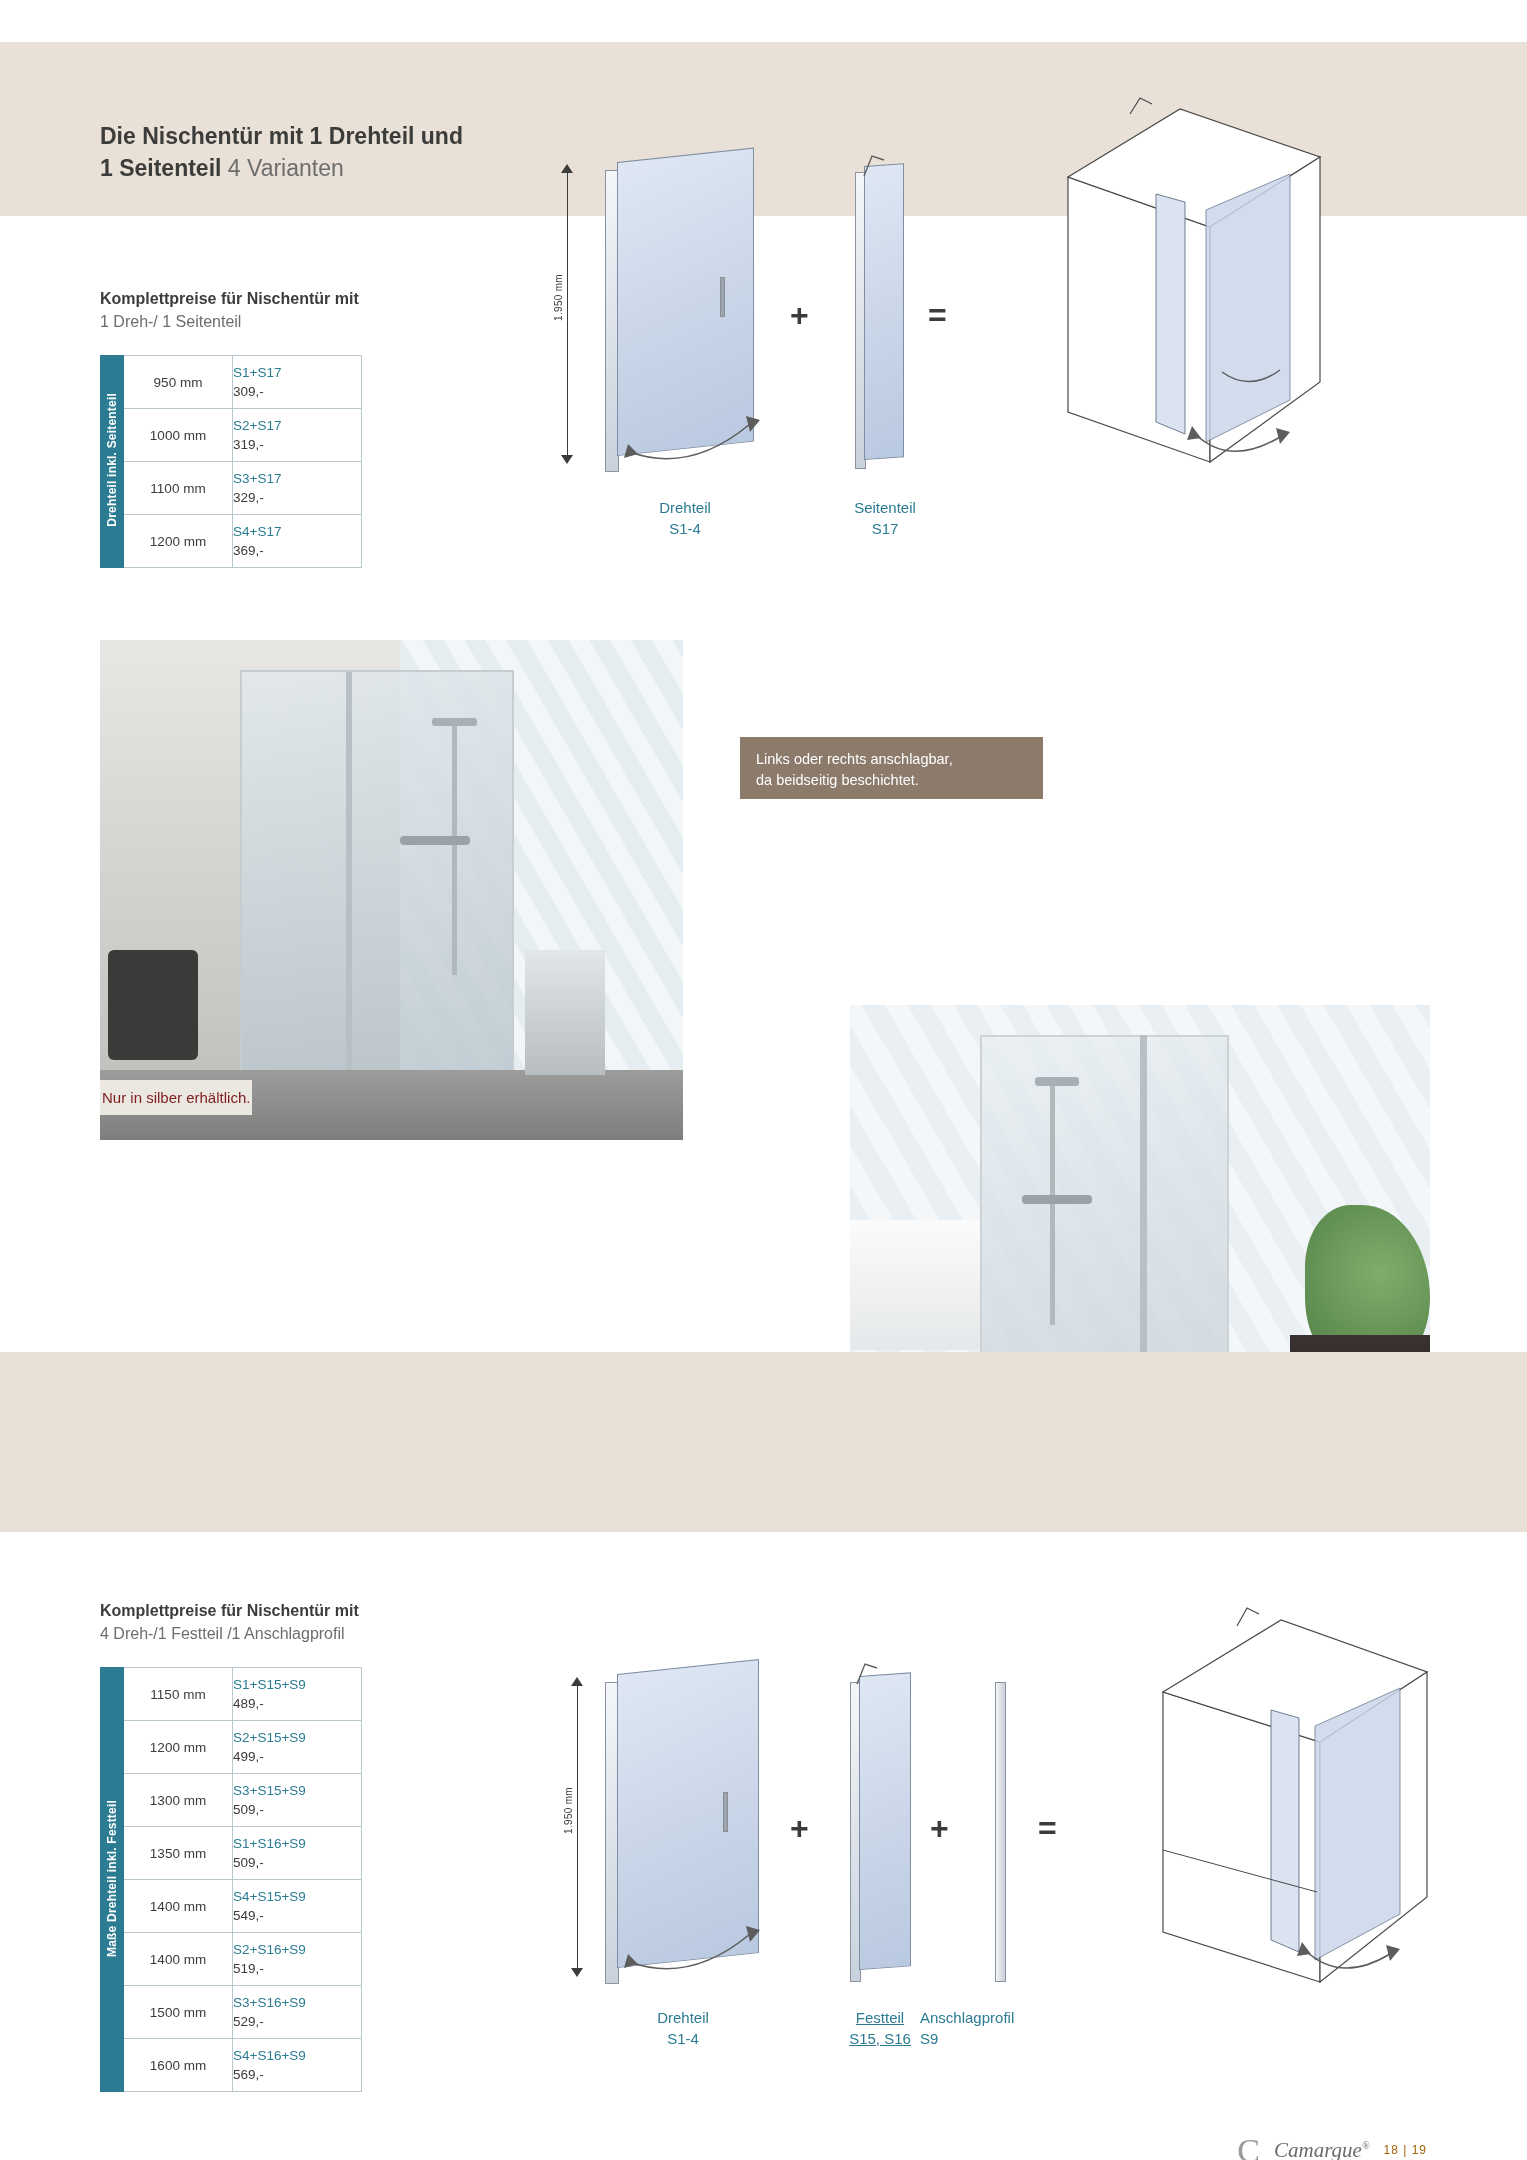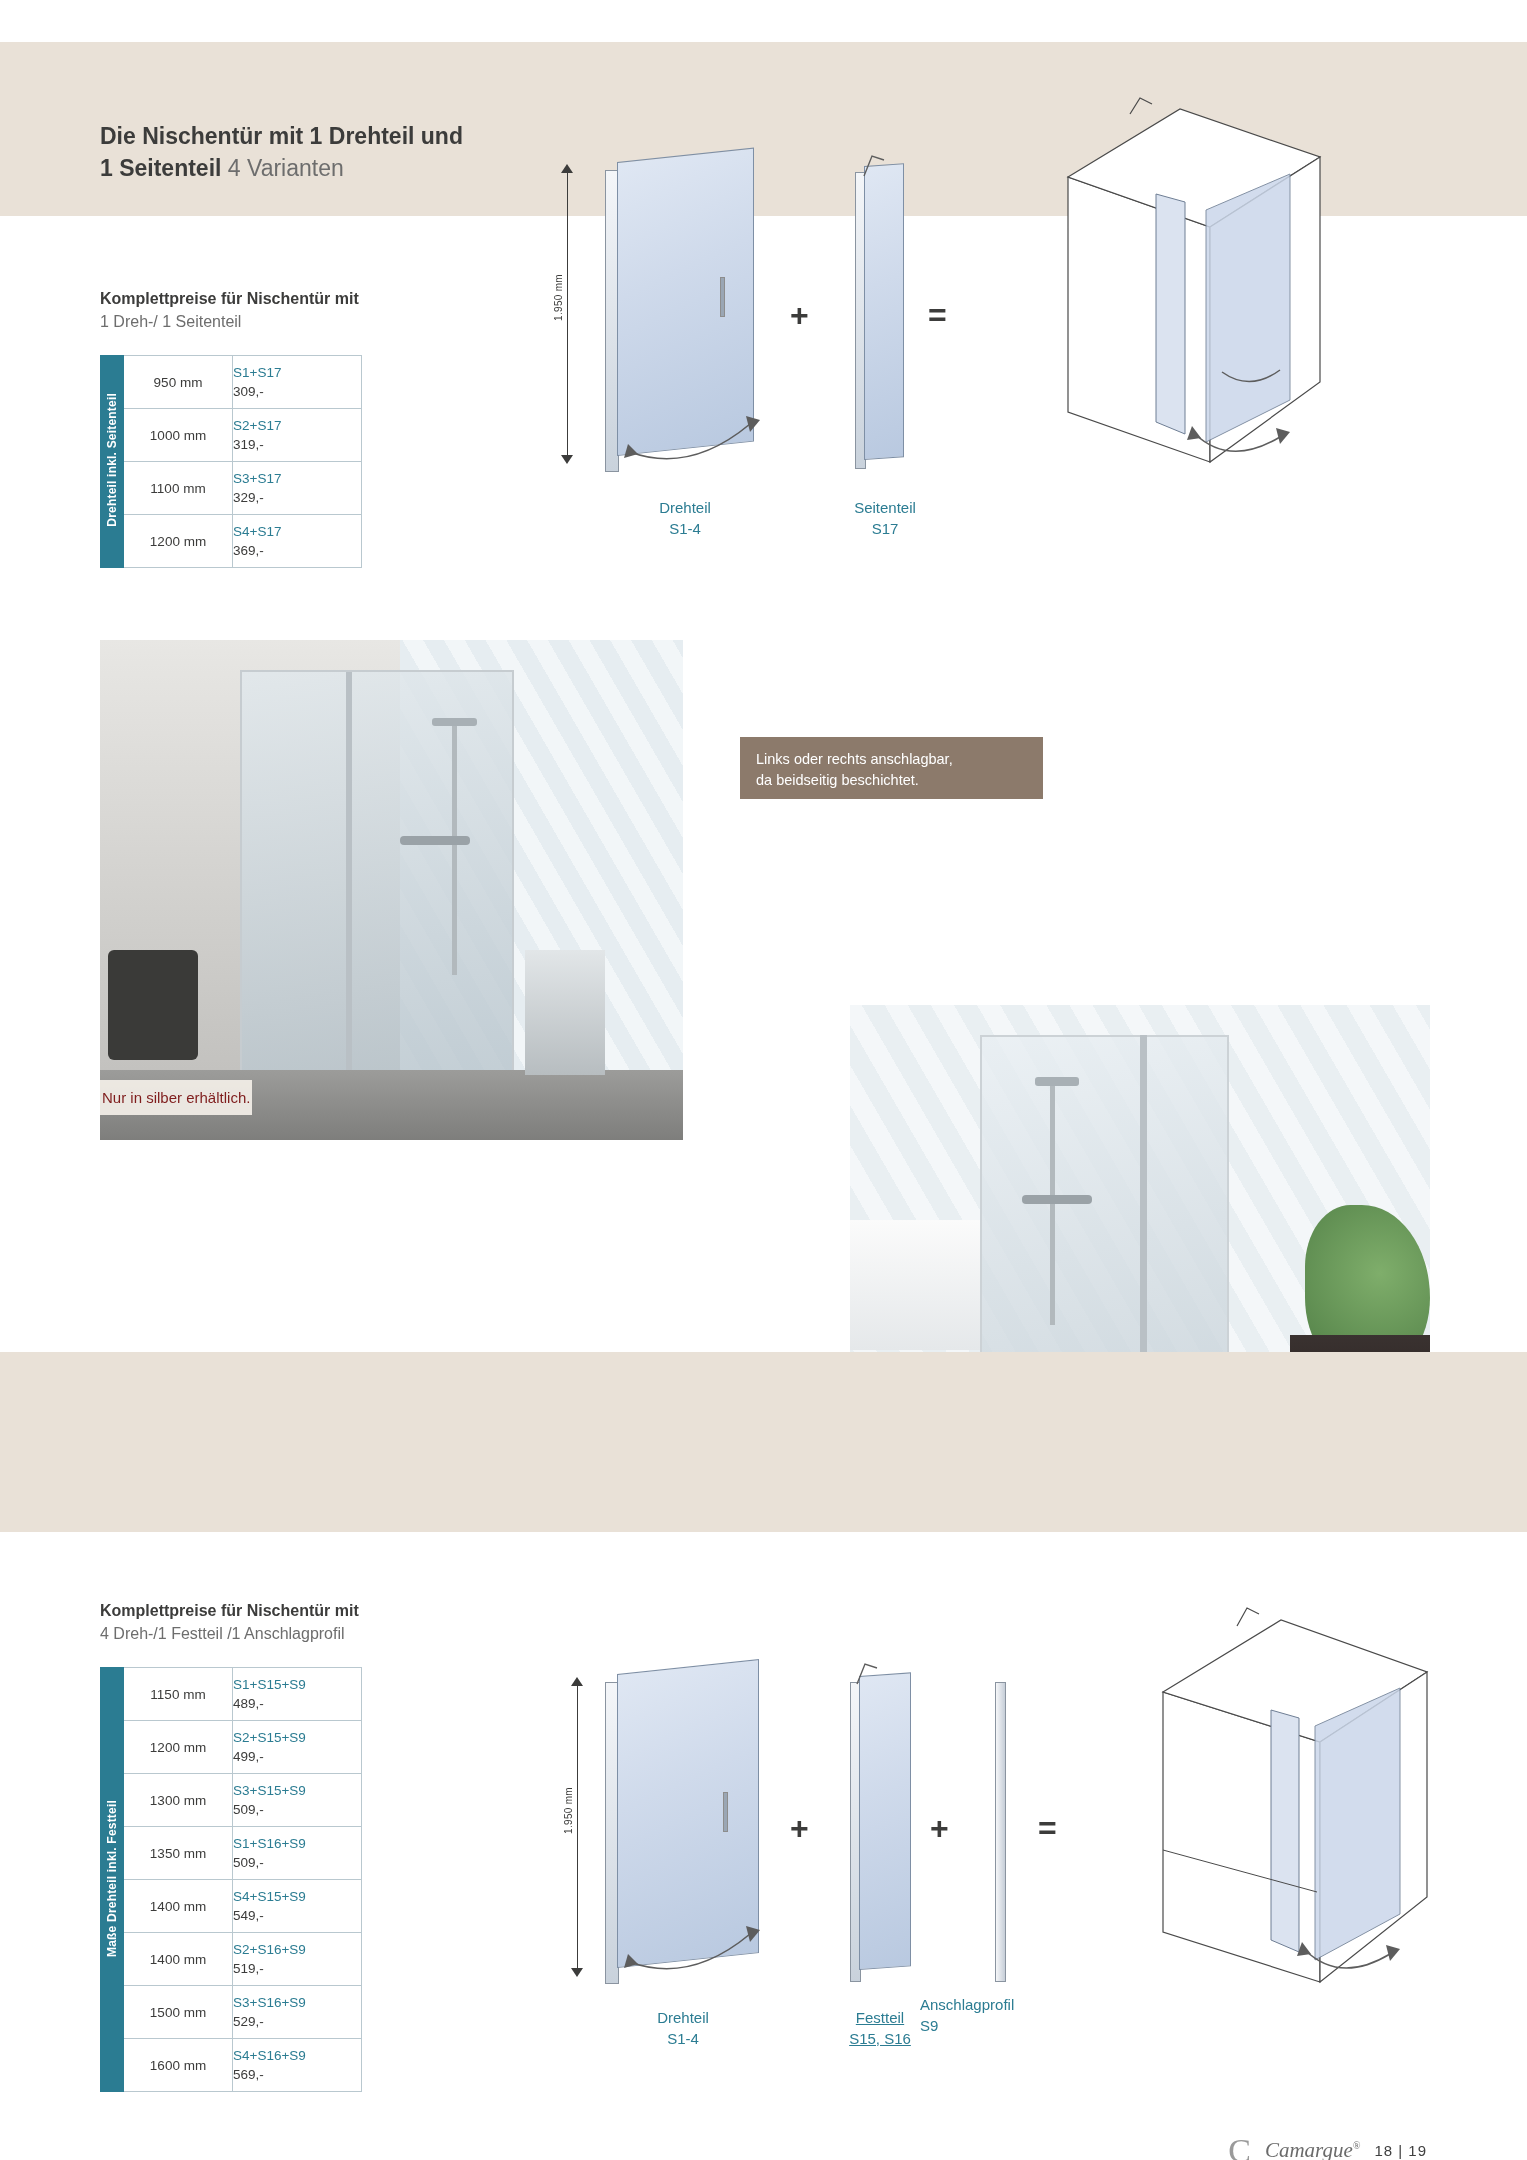--- a/index.html
+++ b/index.html
@@ -189,22 +189,22 @@
     gap: 14px;
   }
   .brand {
     font-family: "Liberation Serif", serif;
     font-style: italic;
     font-size: 21px;
     color: #6b6b6b;
   }
   .brand .reg { font-size: 10px; vertical-align: super; }
   .pageno {
-    font-size: 15px;
-    color: #404040;
+    font-size: 12px;
+    color: #a16207;
     letter-spacing: 1px;
   }
   .cmark {
     font-family: "Liberation Serif", serif;
     font-size: 34px;
     color: #9a9a9a;
     line-height: 0.8;
   }
 </style>
 </head>
@@ -479,21 +479,21 @@
     </svg>
 
     <div class="cap" style="left:58px; top:425px; width:160px;">
       <div>Drehteil</div>
       <div>S1-4</div>
     </div>
     <div class="cap" style="left:255px; top:425px; width:160px;text-decoration:underline;">
       <div>Festteil</div>
       <div>S15, S16</div>
     </div>
-    <div class="cap" style="left:375px; top:412px; width:200px; text-align:left;">
+    <div class="cap" style="left:375px; top:425px; width:200px; text-align:left;">
       <div>Anschlagprofil</div>
       <div>S9</div>
     </div>
   </div>
 
   <div class="footer">
     <span class="cmark">C</span>
     <span class="brand"><span>Camargue</span><span class="reg">®</span></span>
     <span class="pageno">18  |  19</span>
   </div>

